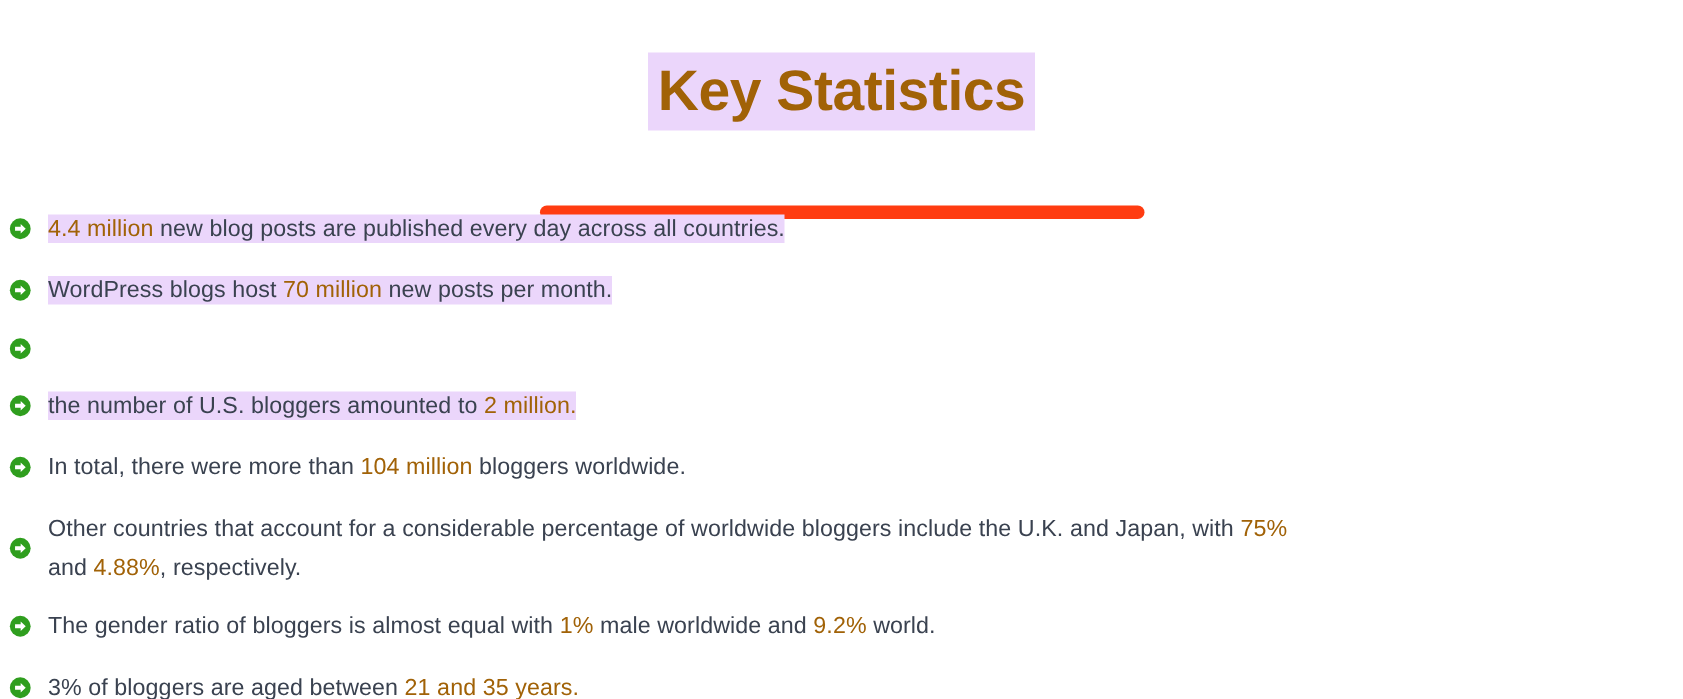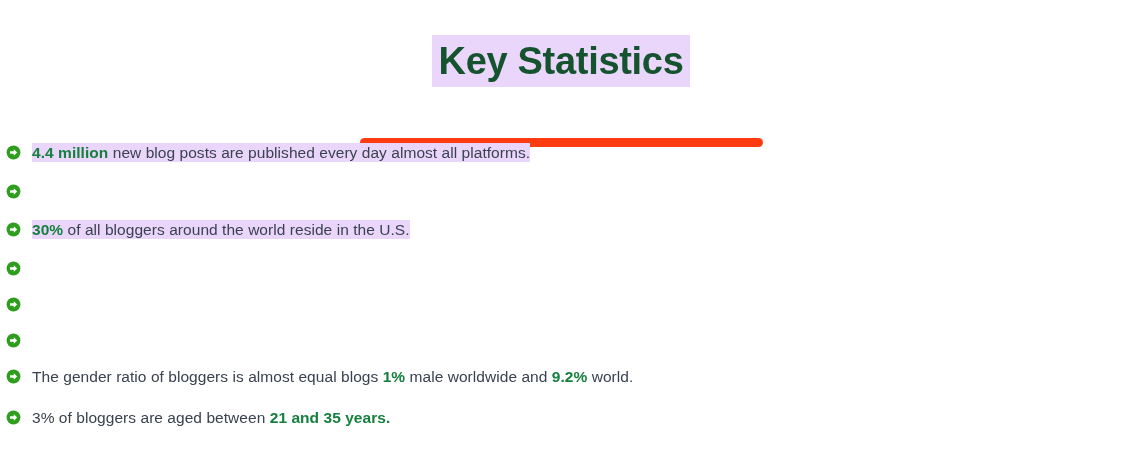--- a/index.html
+++ b/index.html
@@ -23,21 +23,21 @@
   
   .title-wrap {
     text-align: center;
     padding-top: 10px;
   }
   .page-title {
     display: inline-block;
     font-size: 38px;
     font-weight: bold;
     letter-spacing: -0.3px;
-    color: #14532d;
+    color: #a16207;
     background: #ebd6fb;
     padding: 6px 6px 5px 6px;
     line-height: 1.08;
   }
 
   
   .divider-wrap {
     text-align: center;
     margin-top: 20px;
   }
@@ -76,22 +76,22 @@
     margin-right: 11px;
     display: block;
   }
   .stat-text {
     font-size: 15.5px;
     line-height: 1.62;
     color: #3a4250;
     letter-spacing: 0.05px;
   }
   .stat-text b {
-    color: #15803d;
-    font-weight: bold;
+    color: #a16207;
+    font-weight: normal;
   }
   .hl {
     background: #ebd6fb;
     box-decoration-break: clone;
     -webkit-box-decoration-break: clone;
     padding: 1px 0;
   }
 </style>
 </head>
 <body>
@@ -105,59 +105,62 @@
   <div class="divider-wrap">
     <div class="divider"></div>
   </div>
 
   <ul class="stats-list" id="stats-list">
       <li class="stat-item">
         <svg class="bullet-icon" viewBox="0 0 16 16">
           <circle cx="8" cy="8" r="7.4" fill="#2f9e1e"></circle>
           <path d="M4.3 6.6 h4.0 V4.6 L11.9 8 L8.3 11.4 V9.4 H4.3 Z" fill="#ffffff"></path>
         </svg>
-        <div class="stat-text"><span class="hl"><b>4.4 million</b><span> new blog posts are published every day almost all platforms.</span></span></div>
+        <div class="stat-text"><span class="hl"><b>4.4 million</b><span> new blog posts are published every day across all countries.</span></span></div>
+      </li>
+      <li class="stat-item">
+        <svg class="bullet-icon" viewBox="0 0 16 16">
+          <circle cx="8" cy="8" r="7.4" fill="#2f9e1e"></circle>
+          <path d="M4.3 6.6 h4.0 V4.6 L11.9 8 L8.3 11.4 V9.4 H4.3 Z" fill="#ffffff"></path>
+        </svg>
+        <div class="stat-text"><span class="hl"><span>WordPress blogs host </span><b>70 million</b><span> new posts per month.</span></span></div>
       </li>
       <li class="stat-item">
         <svg class="bullet-icon" viewBox="0 0 16 16">
           <circle cx="8" cy="8" r="7.4" fill="#2f9e1e"></circle>
           <path d="M4.3 6.6 h4.0 V4.6 L11.9 8 L8.3 11.4 V9.4 H4.3 Z" fill="#ffffff"></path>
         </svg>
       </li>
       <li class="stat-item">
         <svg class="bullet-icon" viewBox="0 0 16 16">
           <circle cx="8" cy="8" r="7.4" fill="#2f9e1e"></circle>
           <path d="M4.3 6.6 h4.0 V4.6 L11.9 8 L8.3 11.4 V9.4 H4.3 Z" fill="#ffffff"></path>
         </svg>
-        <div class="stat-text"><span class="hl"><b>30%</b><span> of all bloggers around the world reside in the U.S.</span></span></div>
+        <div class="stat-text"><span class="hl"><span>the number of U.S. bloggers amounted to </span><b>2 million.</b></span></div>
       </li>
       <li class="stat-item">
         <svg class="bullet-icon" viewBox="0 0 16 16">
           <circle cx="8" cy="8" r="7.4" fill="#2f9e1e"></circle>
           <path d="M4.3 6.6 h4.0 V4.6 L11.9 8 L8.3 11.4 V9.4 H4.3 Z" fill="#ffffff"></path>
         </svg>
+        <div class="stat-text"><span><span>In total, there were more than </span><b>104 million</b><span> bloggers worldwide.</span></span></div>
+      </li>
+      <li class="stat-item two-line">
+        <svg class="bullet-icon" viewBox="0 0 16 16">
+          <circle cx="8" cy="8" r="7.4" fill="#2f9e1e"></circle>
+          <path d="M4.3 6.6 h4.0 V4.6 L11.9 8 L8.3 11.4 V9.4 H4.3 Z" fill="#ffffff"></path>
+        </svg>
+        <div class="stat-text"><span><span>Other countries that account for a considerable percentage of worldwide bloggers include the U.K. and Japan, with </span><b>75%</b><br><span>and </span><b>4.88%</b><span>, respectively.</span></span></div>
       </li>
       <li class="stat-item">
         <svg class="bullet-icon" viewBox="0 0 16 16">
           <circle cx="8" cy="8" r="7.4" fill="#2f9e1e"></circle>
           <path d="M4.3 6.6 h4.0 V4.6 L11.9 8 L8.3 11.4 V9.4 H4.3 Z" fill="#ffffff"></path>
         </svg>
-      </li>
-      <li class="stat-item two-line">
-        <svg class="bullet-icon" viewBox="0 0 16 16">
-          <circle cx="8" cy="8" r="7.4" fill="#2f9e1e"></circle>
-          <path d="M4.3 6.6 h4.0 V4.6 L11.9 8 L8.3 11.4 V9.4 H4.3 Z" fill="#ffffff"></path>
-        </svg>
-      </li>
-      <li class="stat-item">
-        <svg class="bullet-icon" viewBox="0 0 16 16">
-          <circle cx="8" cy="8" r="7.4" fill="#2f9e1e"></circle>
-          <path d="M4.3 6.6 h4.0 V4.6 L11.9 8 L8.3 11.4 V9.4 H4.3 Z" fill="#ffffff"></path>
-        </svg>
-        <div class="stat-text"><span><span>The gender ratio of bloggers is almost equal blogs </span><b>1%</b><span> male worldwide and </span><b>9.2%</b><span> world.</span></span></div>
+        <div class="stat-text"><span><span>The gender ratio of bloggers is almost equal with </span><b>1%</b><span> male worldwide and </span><b>9.2%</b><span> world.</span></span></div>
       </li>
       <li class="stat-item">
         <svg class="bullet-icon" viewBox="0 0 16 16">
           <circle cx="8" cy="8" r="7.4" fill="#2f9e1e"></circle>
           <path d="M4.3 6.6 h4.0 V4.6 L11.9 8 L8.3 11.4 V9.4 H4.3 Z" fill="#ffffff"></path>
         </svg>
         <div class="stat-text"><span><span>3% of bloggers are aged between </span><b>21 and 35 years.</b></span></div>
       </li>
     </ul>
 

